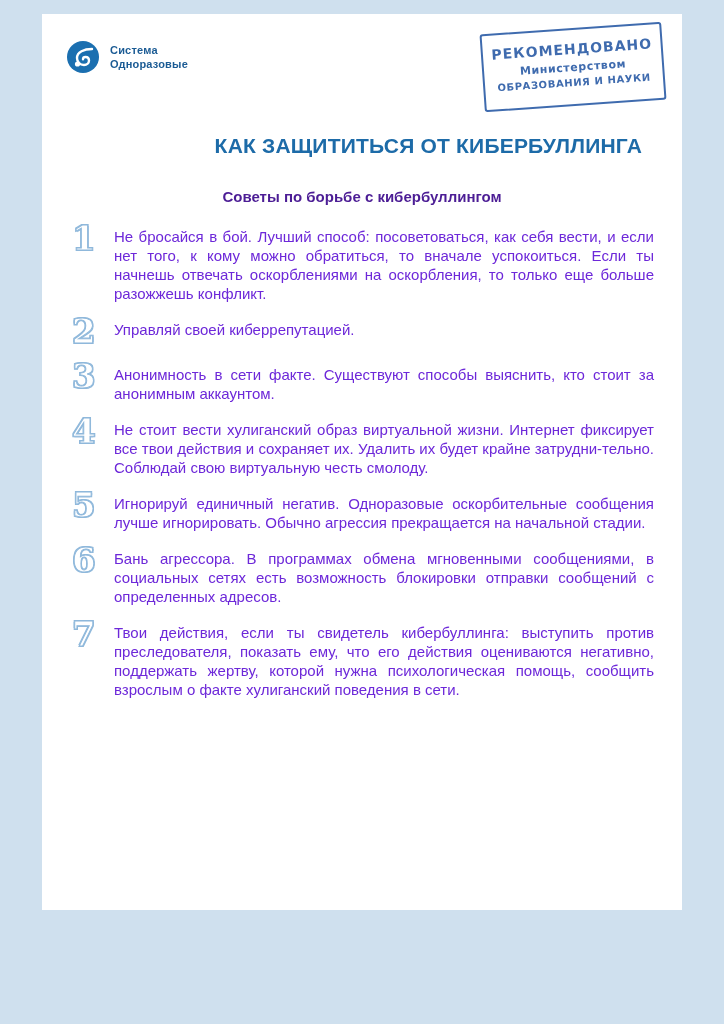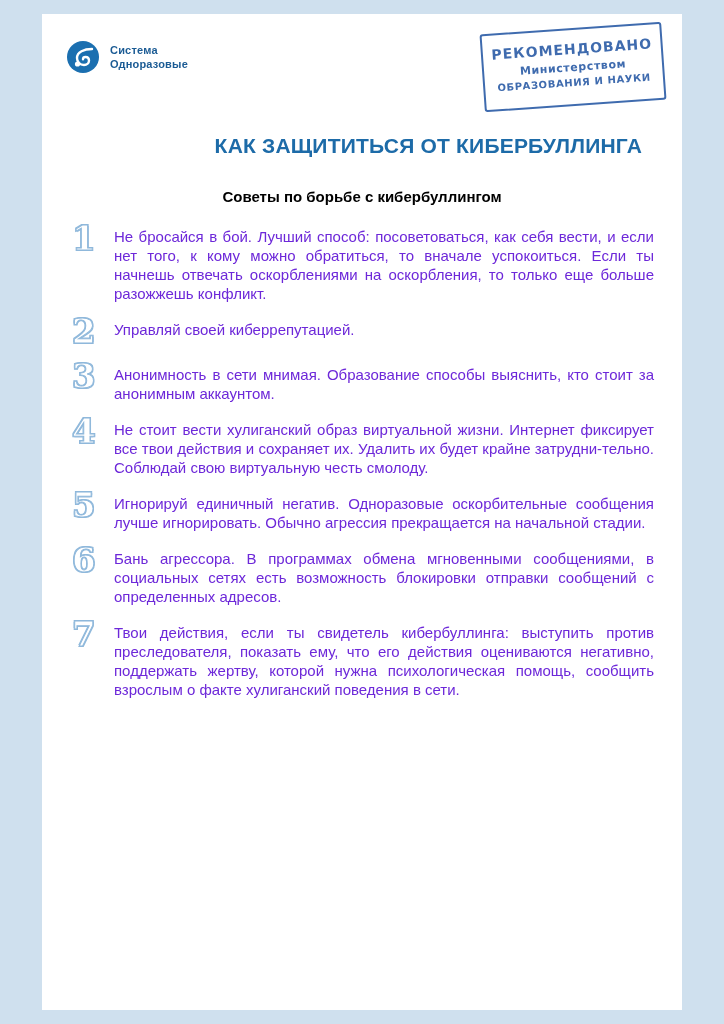--- a/index.html
+++ b/index.html
@@ -18,21 +18,21 @@
     width: 724px;
     height: 1024px;
     background: #cfe0ee;
     box-sizing: border-box;
   }
   .sheet {
     position: absolute;
     left: 42px;
     top: 14px;
     width: 640px;
-    height: 996px;
+    height: 896px;
     background: #ffffff;
     box-sizing: border-box;
   }
 
   
   .header {
     position: relative;
     height: 104px;
   }
   .logo {
@@ -118,21 +118,21 @@
     text-align: justify;
   }
   .intro .kw {
     color: #2a7bbd;
     font-weight: bold;
   }
 
   .section-title {
     margin: 30px 0 14px 0;
     text-align: center;
-    color: #000000;
+    color: #4c1d95;
     font-size: 15px;
     font-weight: bold;
   }
 
   
   .tips {
     margin: 22px 28px 0 30px;
   }
   .tip {
     display: flex;
@@ -200,21 +200,21 @@
       <div class="tip">
         <div class="tip-num">1</div>
         <div class="tip-text">Не бросайся в бой. Лучший способ: посоветоваться, как себя вести, и если нет того, к кому можно обратиться, то вначале успокоиться. Если ты начнешь отвечать оскорблениями на оскорбления, то только еще больше разожжешь конфликт.</div>
       </div>
       <div class="tip">
         <div class="tip-num">2</div>
         <div class="tip-text">Управляй своей киберрепутацией.</div>
       </div>
       <div class="tip">
         <div class="tip-num">3</div>
-        <div class="tip-text">Анонимность в сети мнимая. Образование способы выяснить, кто стоит за анонимным аккаунтом.</div>
+        <div class="tip-text">Анонимность в сети факте. Существуют способы выяснить, кто стоит за анонимным аккаунтом.</div>
       </div>
       <div class="tip">
         <div class="tip-num">4</div>
         <div class="tip-text">Не стоит вести хулиганский образ виртуальной жизни. Интернет фиксирует все твои действия и сохраняет их. Удалить их будет крайне затрудни-тельно. Соблюдай свою виртуальную честь смолоду.</div>
       </div>
       <div class="tip">
         <div class="tip-num">5</div>
         <div class="tip-text">Игнорируй единичный негатив. Одноразовые оскорбительные сообщения лучше игнорировать. Обычно агрессия прекращается на начальной стадии.</div>
       </div>
       <div class="tip">

